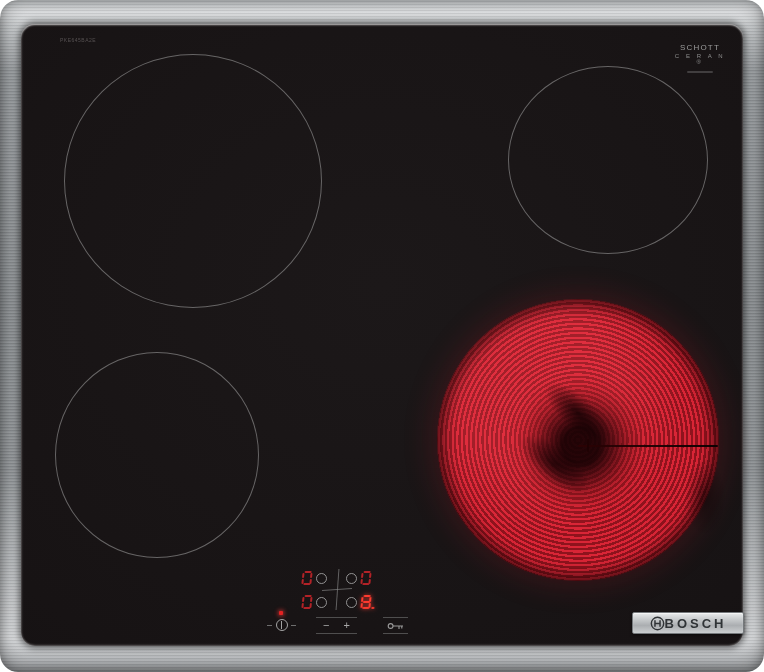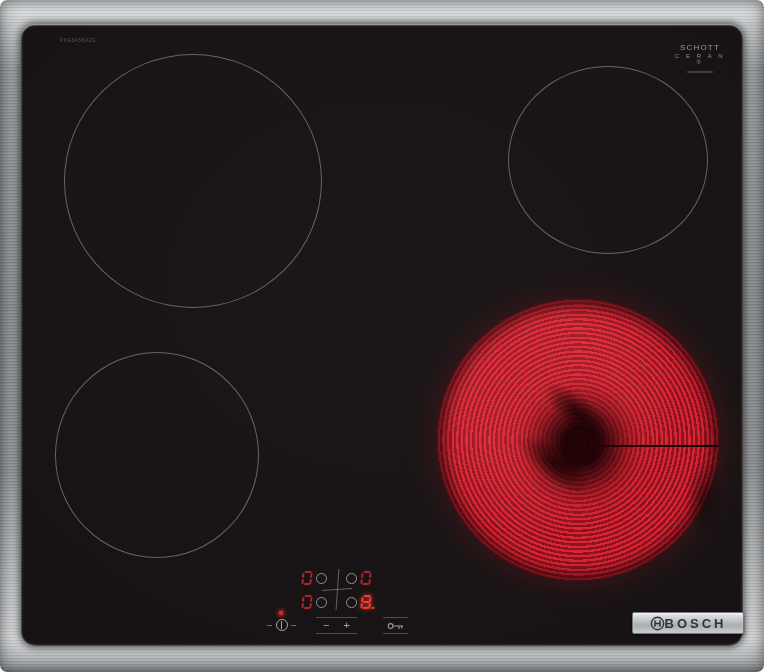--- a/index.html
+++ b/index.html
@@ -1,20 +1,20 @@
 <!DOCTYPE html>
 <html><head>
 <meta charset="utf-8">
 <style>
   html,body{margin:0;padding:0;background:#ffffff;}
   body{width:764px;height:672px;font-family:"Liberation Sans",sans-serif;}
 
   
   .hob{
-    position:relative;width:764px;height:672px;border-radius:7px;overflow:hidden;
+    position:relative;width:764px;height:672px;border-radius:18px;overflow:hidden;
     background:
       repeating-linear-gradient(to bottom, rgba(255,255,255,.10) 0 1px, rgba(0,0,0,.07) 1px 2px, rgba(255,255,255,.03) 2px 3px),
       linear-gradient(to bottom,#caced0 0,#e3e5e7 12px,#c9ccce 24px,#9a9ea1 70px,#8e9295 45%,#94989b 70%,#dadcde 95%,#9fa2a5 100%);
     box-shadow:inset 0 0 22px rgba(0,0,0,.38), inset 0 -3px 8px rgba(0,0,0,.28);
   }
 
   
   .glass{
     position:absolute;left:21px;top:24px;width:722px;height:622px;border-radius:14px;
     background:radial-gradient(125% 125% at 50% 42%, #1c1819 0%, #171314 55%, #110e0f 100%);

